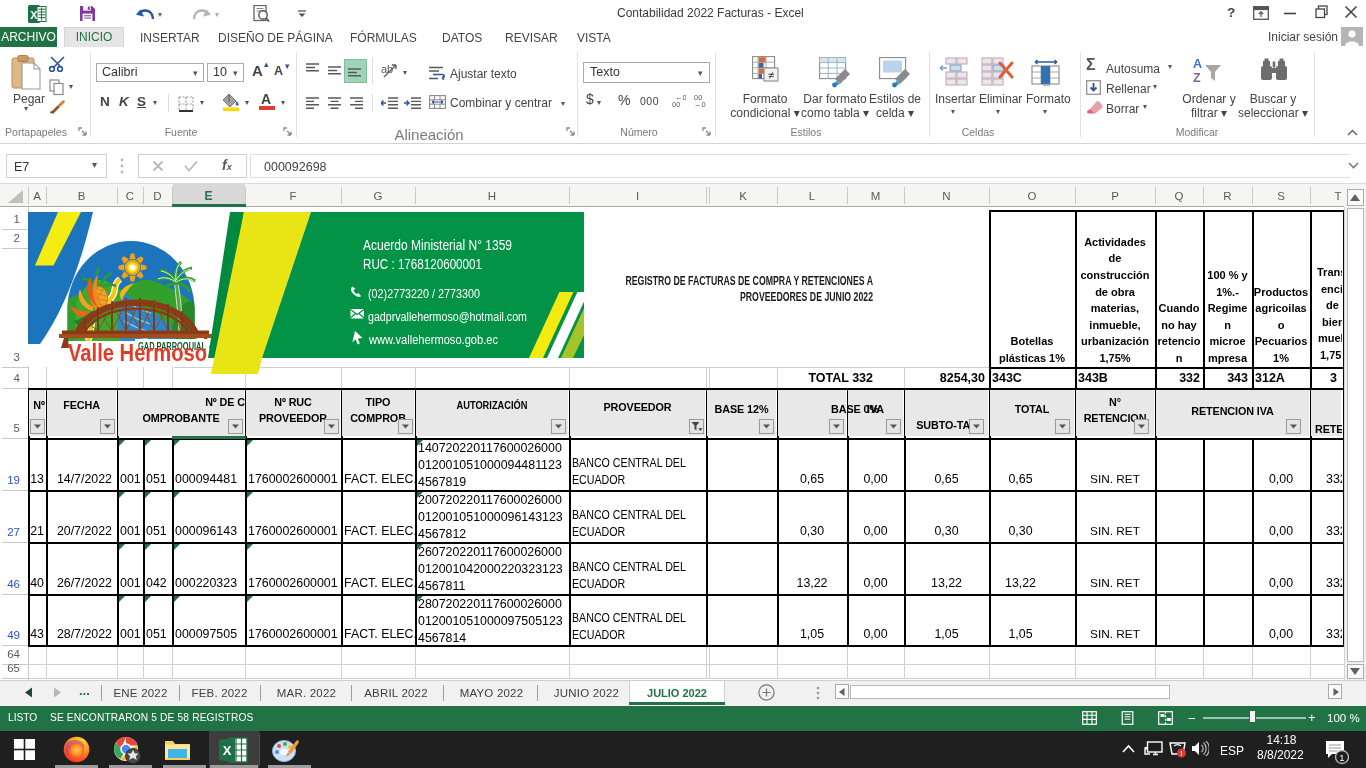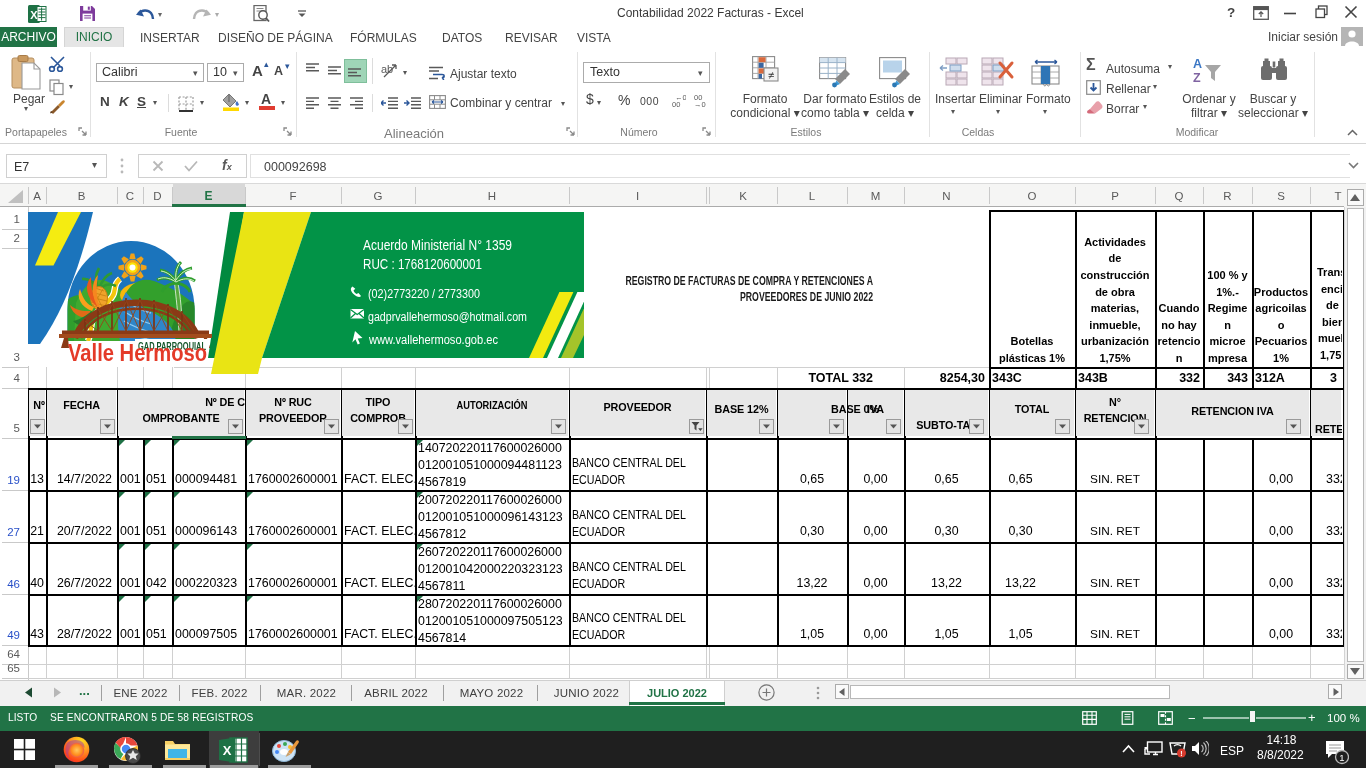--- a/index.html
+++ b/index.html
@@ -77,21 +77,21 @@
 <div class="ab" style="left:0px;top:143px;width:1366px;height:1px;background:#d5d5d5"></div>
 <div class="ab" style="left:90px;top:52px;width:1px;height:85px;background:#e2e2e2"></div>
 <div class="ab" style="left:296px;top:52px;width:1px;height:85px;background:#e2e2e2"></div>
 <div class="ab" style="left:577px;top:52px;width:1px;height:85px;background:#e2e2e2"></div>
 <div class="ab" style="left:715px;top:52px;width:1px;height:85px;background:#e2e2e2"></div>
 <div class="ab" style="left:929px;top:52px;width:1px;height:85px;background:#e2e2e2"></div>
 <div class="ab" style="left:1080px;top:52px;width:1px;height:85px;background:#e2e2e2"></div>
 <div class="ab" style="left:1314px;top:52px;width:1px;height:85px;background:#e2e2e2"></div>
 <div class="tx" style="left:-24px;top:126px;width:120px;text-align:center;font-size:10.5px;color:#7a7a7a;position:absolute;">Portapapeles</div>
 <div class="tx" style="left:121px;top:126px;width:120px;text-align:center;font-size:10.5px;color:#7a7a7a;position:absolute;">Fuente</div>
-<div class="tx" style="left:354px;top:126px;width:120px;text-align:center;font-size:13px;color:#7a7a7a;position:absolute;">Alineación</div>
+<div class="tx" style="left:369px;top:126px;width:120px;text-align:center;font-size:15px;color:#7a7a7a;position:absolute;">Alineación</div>
 <div class="tx" style="left:579px;top:126px;width:120px;text-align:center;font-size:10.5px;color:#7a7a7a;position:absolute;">Número</div>
 <div class="tx" style="left:746px;top:126px;width:120px;text-align:center;font-size:10.5px;color:#7a7a7a;position:absolute;">Estilos</div>
 <div class="tx" style="left:918px;top:126px;width:120px;text-align:center;font-size:10.5px;color:#7a7a7a;position:absolute;">Celdas</div>
 <div class="tx" style="left:1137px;top:126px;width:120px;text-align:center;font-size:10.5px;color:#7a7a7a;position:absolute;">Modificar</div>
 <svg class="ab" style="left:78px;top:127px" width="10" height="10" viewBox="0 0 10 10">
 <path d="M1 4 V1 H4 M4 4 L8 8 M8 8 V4.5 M8 8 H4.5" stroke="#8a8a8a" stroke-width="1.3" fill="none"></path>
 </svg>
 <svg class="ab" style="left:283px;top:127px" width="10" height="10" viewBox="0 0 10 10">
 <path d="M1 4 V1 H4 M4 4 L8 8 M8 8 V4.5 M8 8 H4.5" stroke="#8a8a8a" stroke-width="1.3" fill="none"></path>
 </svg>

